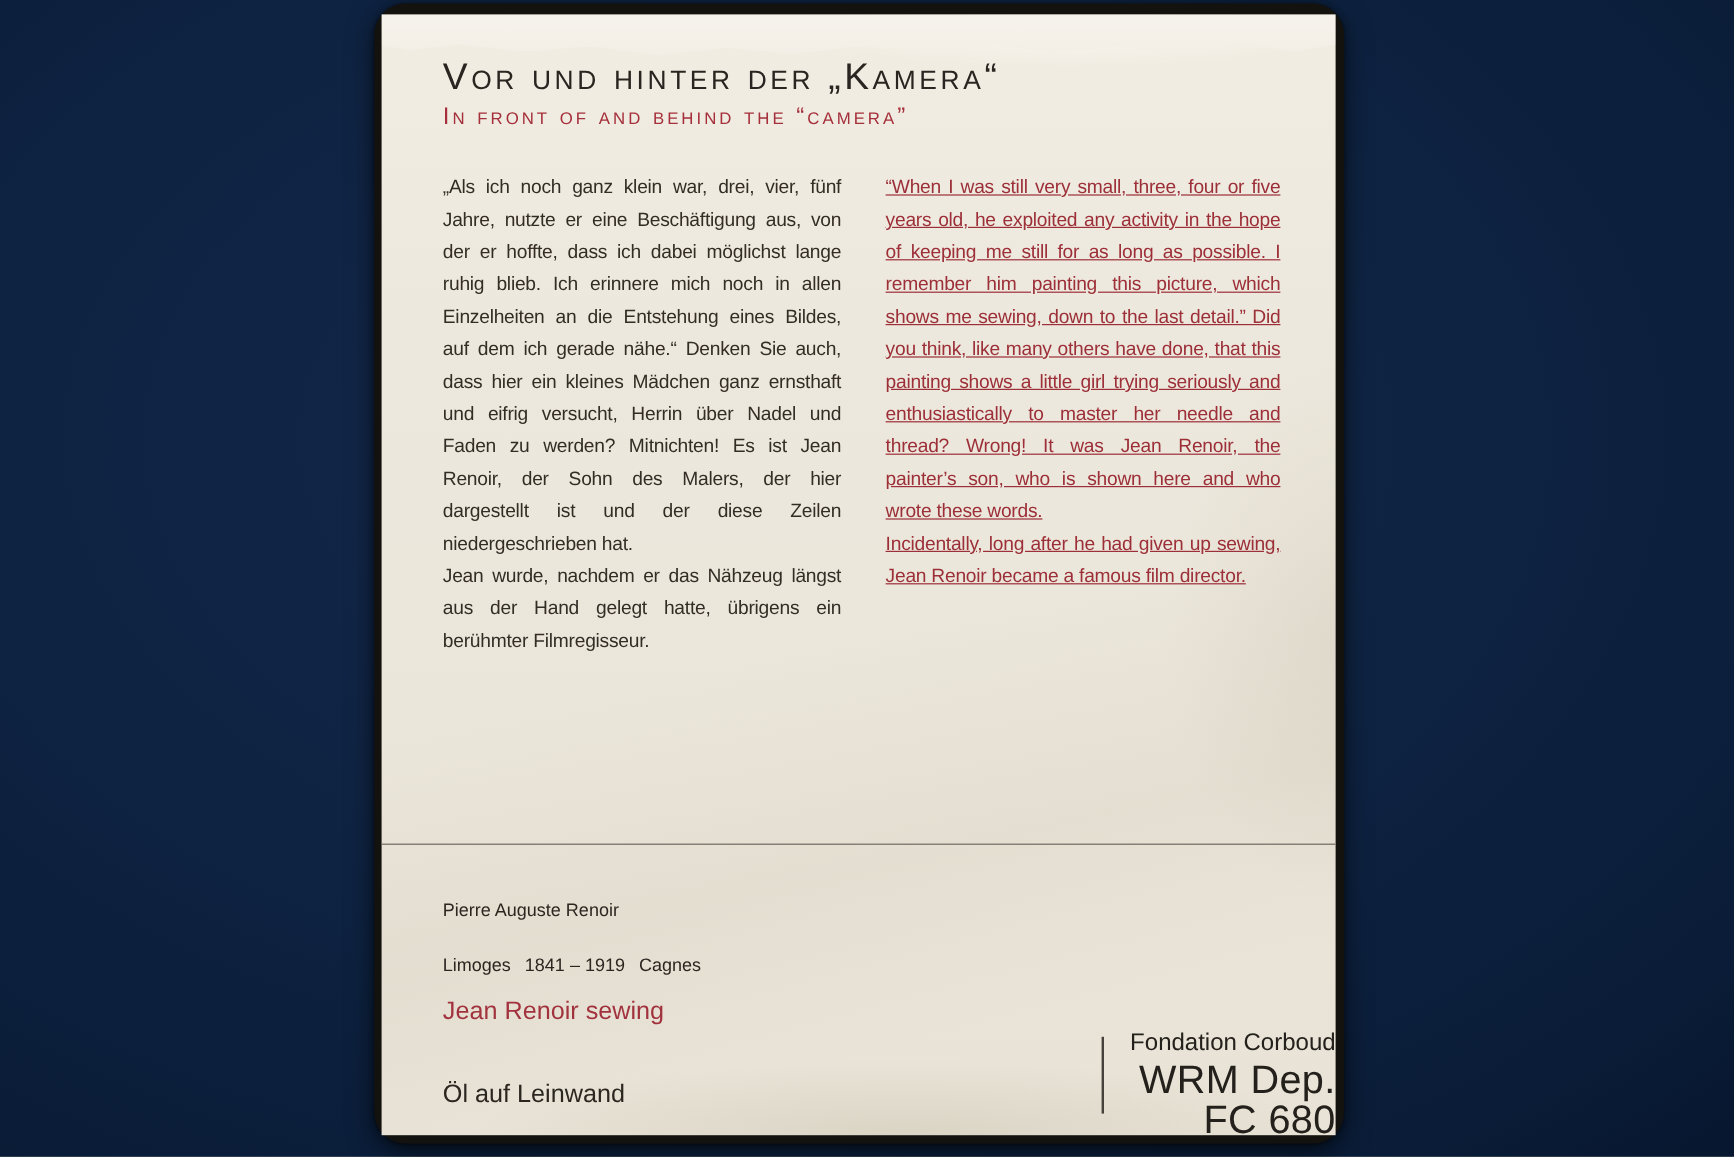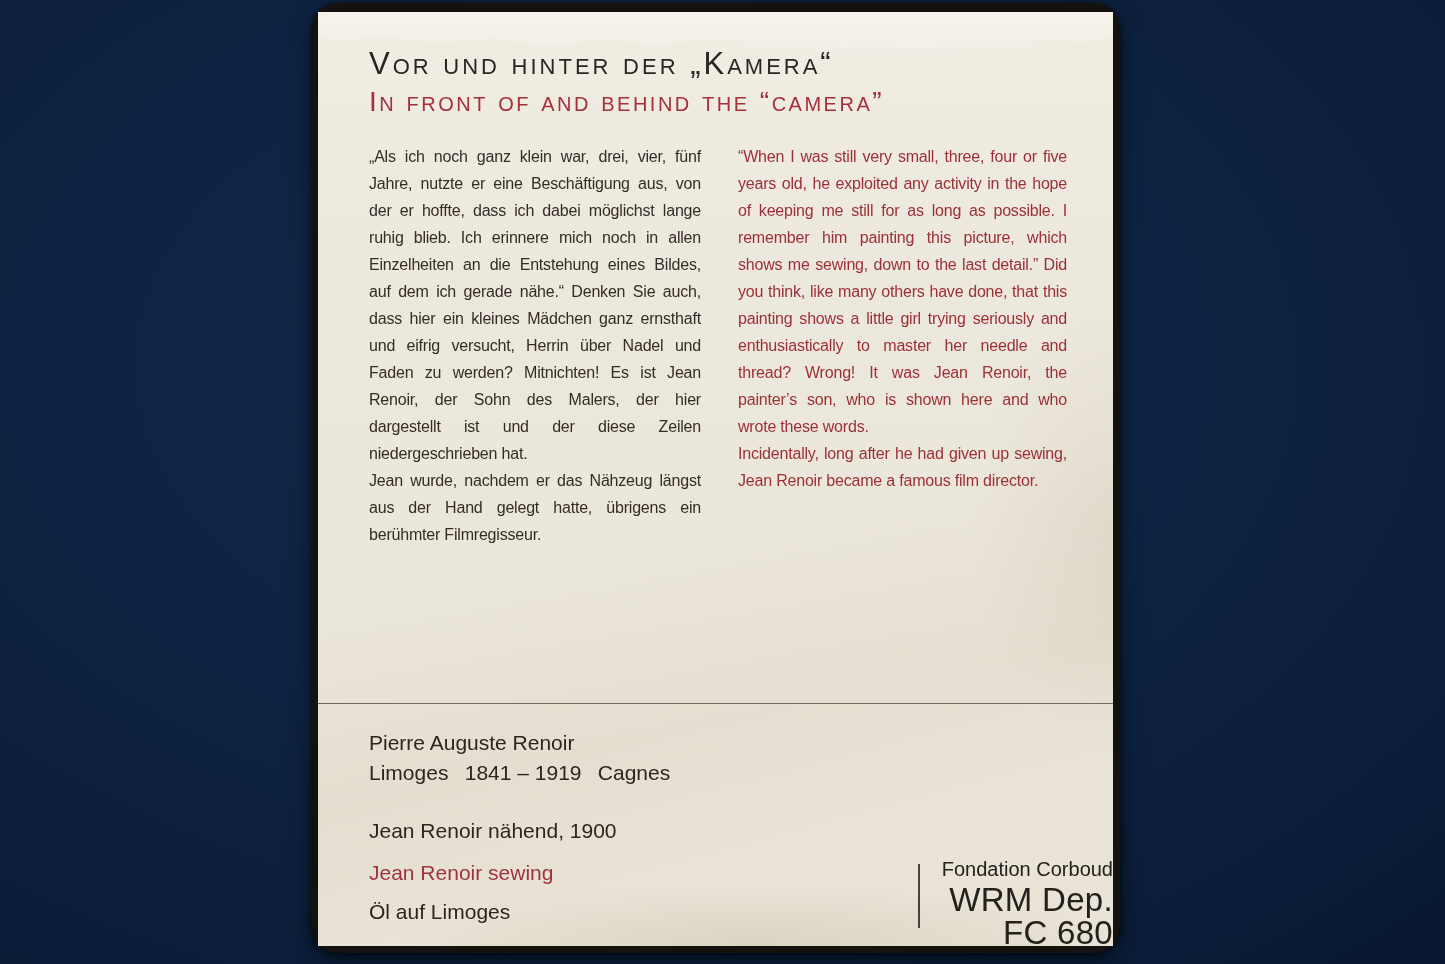--- a/index.html
+++ b/index.html
@@ -43,37 +43,37 @@
                        15% 31px, 8% 25px, 3% 30px, 0 26px);
     filter: drop-shadow(0 2px 2px rgba(125,113,92,0.55));
   }
   .title-de {
     position: absolute; left: 51px; top: 34px; margin: 0;
     font-size: 31px; font-weight: 500; font-variant-caps: small-caps;
     letter-spacing: 3px; color: #2a2520;
   }
   .title-en {
     position: absolute; left: 51px; top: 74px; margin: 0;
-    font-size: 28px; font-weight: 500; font-variant-caps: small-caps;
+    font-size: 20px; font-weight: 500; font-variant-caps: small-caps;
     letter-spacing: 2.5px;
   }
   .columns {
     position: absolute; left: 51px; top: 131px; width: 698px;
     display: flex; gap: 37px;
   }
   .col { text-align: justify; }
   .col p { margin: 0; font-size: 16px; line-height: 27px; letter-spacing: -0.2px; }
   .col-de { width: 332px; color: #332d26; }
-  .col-en { width: 329px; }
+  .col-en { width: 329px; text-decoration: underline; }
   .divider {
     position: absolute; left: 0; right: 0; top: 691px; height: 1px;
     background: #6e6必75f; background: #6e6860;
   }
   .artist-block { position: absolute; left: 51px; top: 716px; color: #2b2620; }
-  .artist-block .line { font-size: 21px; line-height: 30px; }
+  .artist-block .line { font-size: 15px; line-height: 30px; margin-top: 16px; }
   .work-block { position: absolute; left: 51px; top: 804px; }
   .work-block .line { font-size: 21px; line-height: 30px; }
   .work-title-de { color: #2b2620; }
   .medium-line {
     position: absolute; left: 51px; top: 888px;
     font-size: 21px; color: #2b2620;
   }
   .credit-block { position: absolute; left: 600px; top: 843px; color: #24201b; text-align: right; }
   .credit-rule {
     position: absolute; left: 0; top: 9px; width: 2px; height: 64px;
@@ -108,25 +108,24 @@
       </div>
 
       <div class="divider"></div>
 
       <div class="artist-block">
         <div class="line">Pierre Auguste Renoir</div>
         <div class="line">Limoges  1841 – 1919  Cagnes</div>
       </div>
 
       <div class="work-block">
-        <div class="line work-title-de">Jean Renoir nähend, 1900</div>
         <div class="line" style="color:#a2333e;margin-top:12px;">Jean Renoir sewing</div>
       </div>
 
-      <div class="medium-line">Öl auf Limoges</div>
+      <div class="medium-line">Öl auf Leinwand</div>
 
       <div class="credit-block">
         <div class="credit-rule"></div>
         <div class="credit-lines">
           <div class="credit-collection">Fondation Corboud</div>
           <div class="credit-inventory">WRM Dep. FC 680</div>
         </div>
       </div>
 
     </div>

